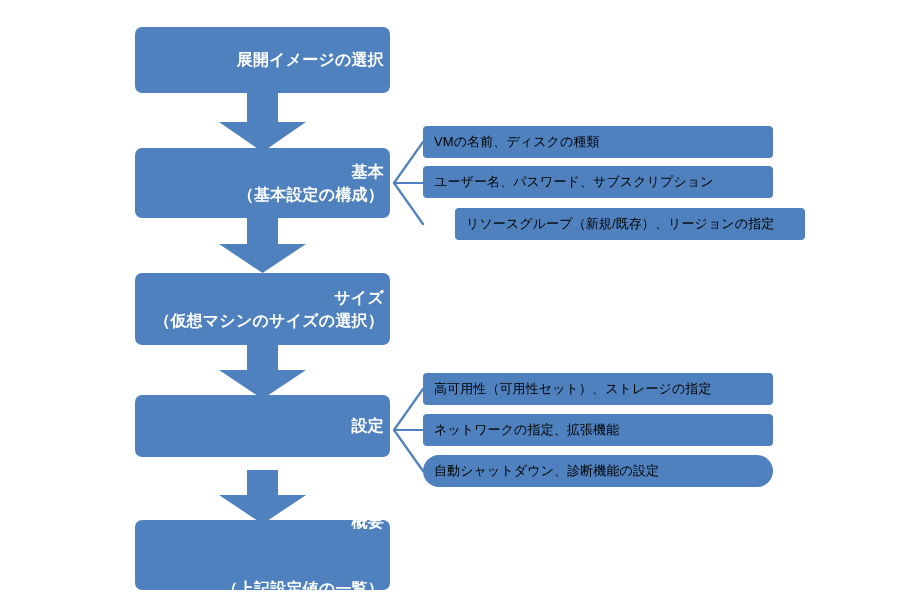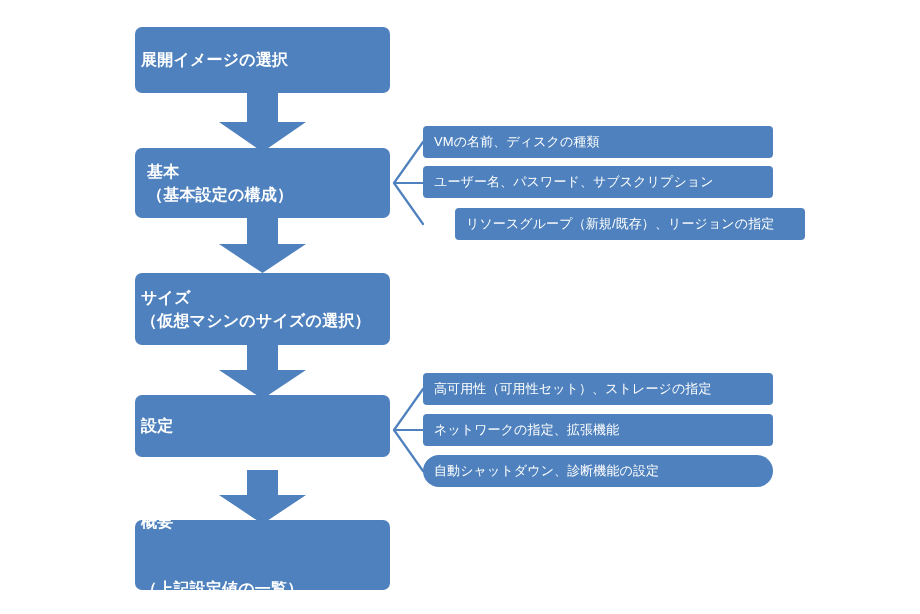--- a/index.html
+++ b/index.html
@@ -24,38 +24,38 @@
     left: 135px;
     width: 255px;
     background: #4E81BD;
     border-radius: 7px;
     color: #ffffff;
     font-weight: bold;
     font-size: 16px;
     line-height: 1.45;
     display: flex;
     flex-direction: column;
-    align-items: flex-start;
+    align-items: flex-end;
     justify-content: center;
     text-align: center;
     box-sizing: border-box;
     padding: 2px 6px;
     letter-spacing: 0.2px;
   }
   .node .l2 { display: block; }
 
   
   .note {
     position: absolute;
     left: 423px;
     width: 350px;
     height: 32px;
     background: #4E81BD;
     border-radius: 4px;
-    color: #ffffff;
+    color: #000000;
     font-weight: normal;
     font-size: 13px;
     display: flex;
     align-items: center;
     box-sizing: border-box;
     padding: 0 11px;
     letter-spacing: 0.1px;
   }
 
   

